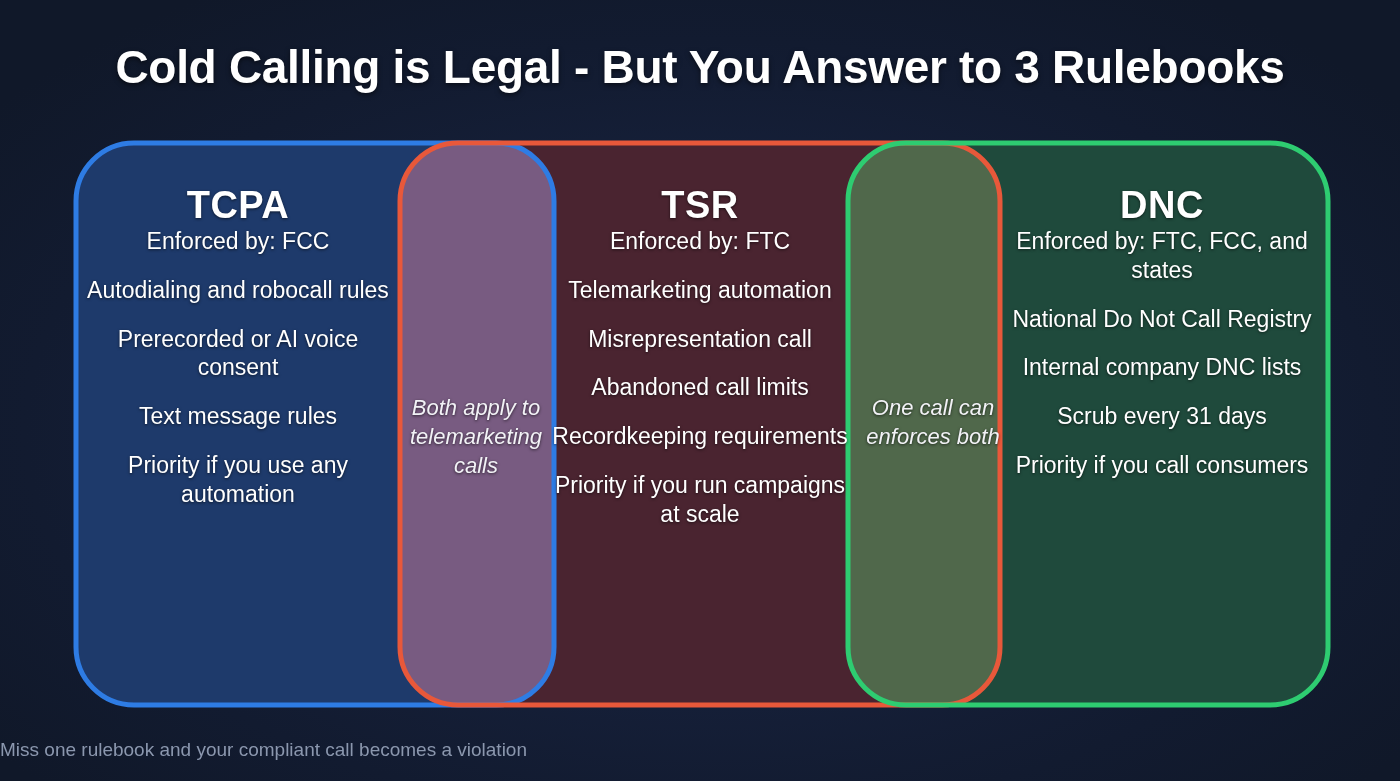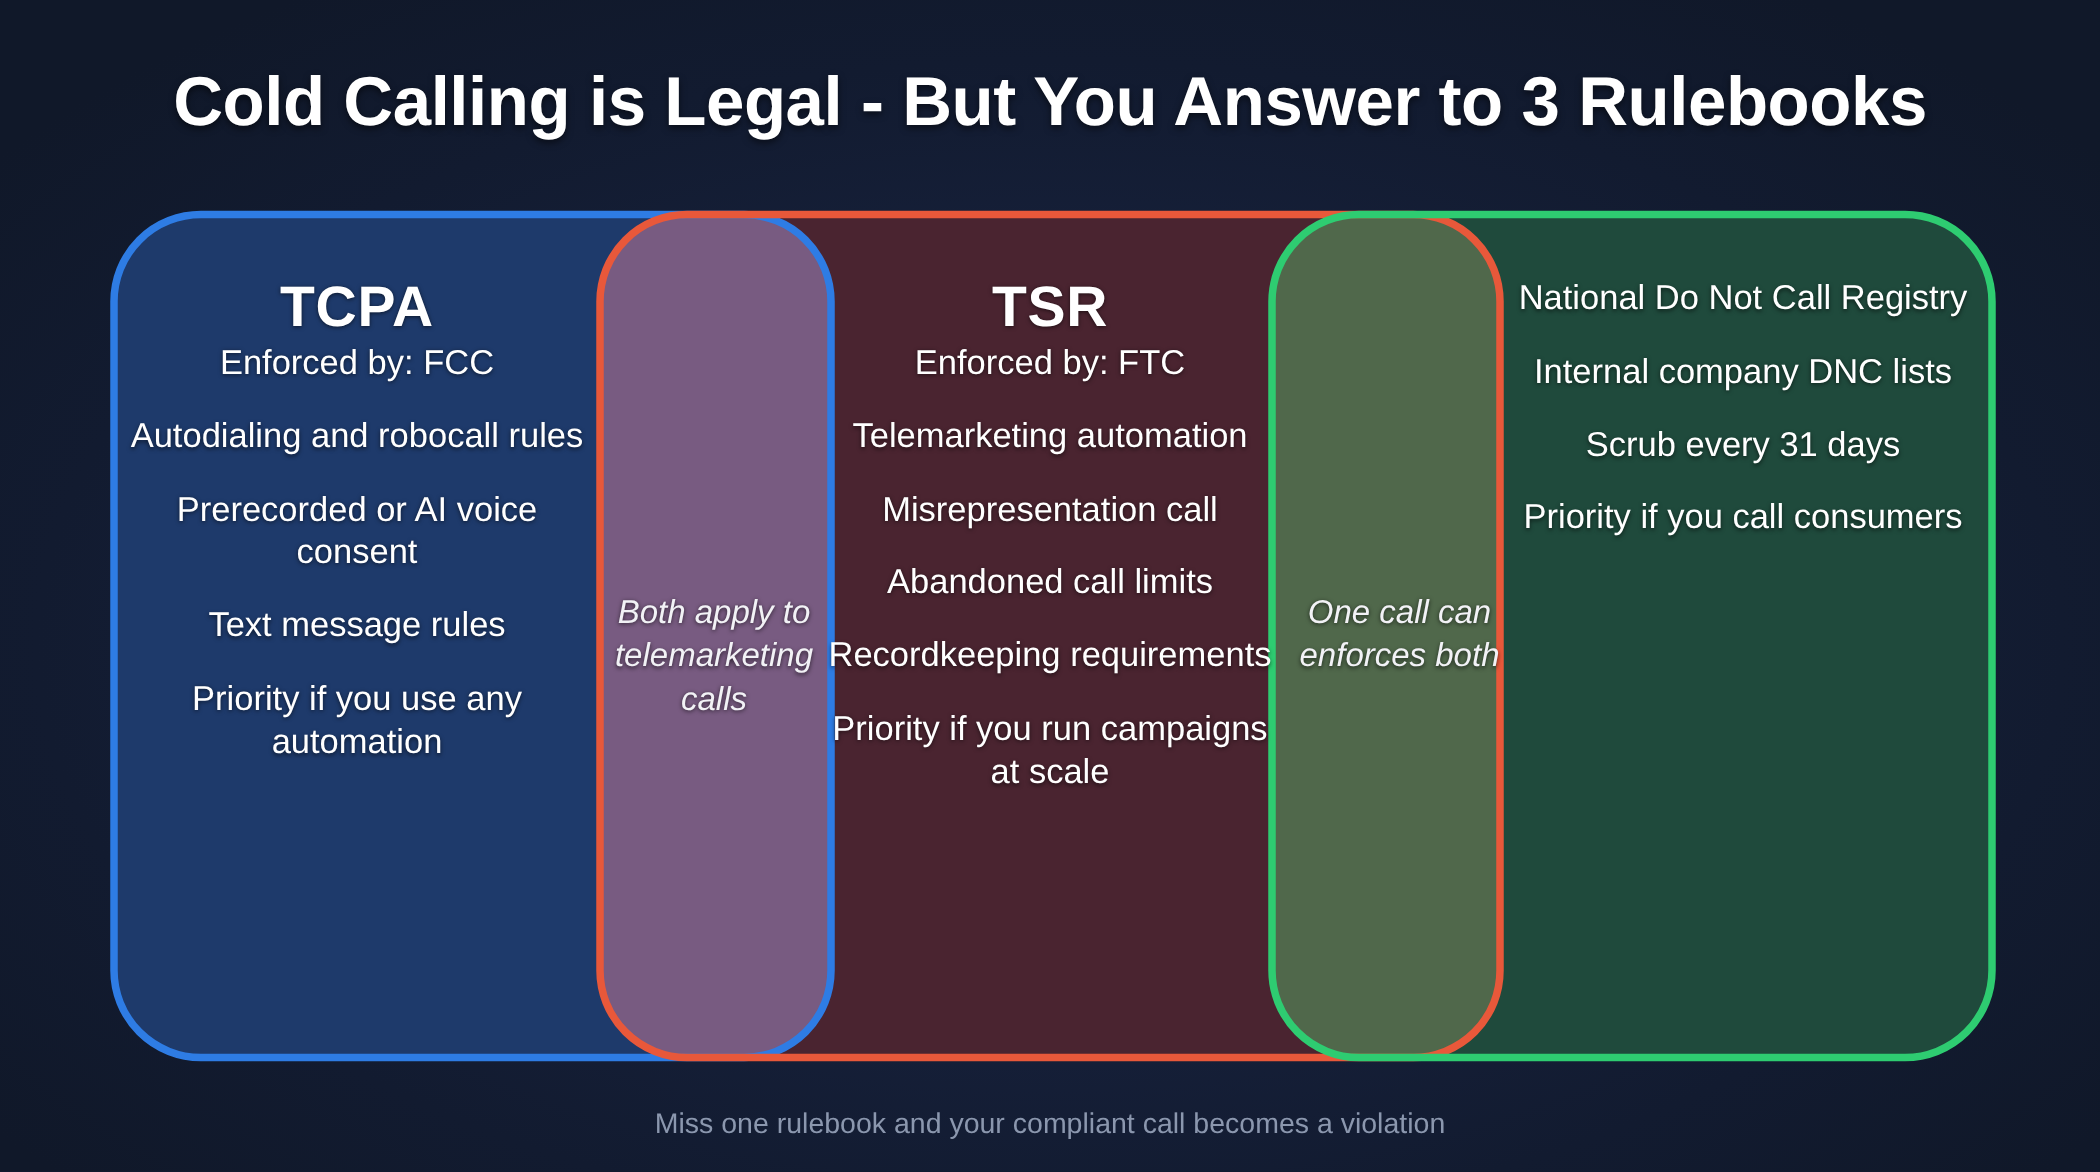--- a/index.html
+++ b/index.html
@@ -84,21 +84,21 @@
 
   #overlap-left  { left: 402px; top: 393px; width: 148px; }
   #overlap-right { left: 862px; top: 393px; width: 142px; }
 
   
   #footer {
     position: absolute;
     bottom: 20px;
     left: 0;
     width: 1400px;
-    text-align: center;
+    text-align: left;
     font-size: 19px;
     color: #8b97ae;
   }
 </style>
 </head>
 <body>
 
 <div id="stage">
 
   <div id="title">Cold Calling is Legal - But You Answer to 3 Rulebooks</div>
@@ -146,20 +146,22 @@
     <div class="col-heading">TSR</div>
     <div class="col-item">Enforced by: FTC</div>
     <div class="col-item">Telemarketing automation</div>
     <div class="col-item">Misrepresentation call</div>
     <div class="col-item">Abandoned call limits</div>
     <div class="col-item">Recordkeeping requirements</div>
     <div class="col-item">Priority if you run campaigns at scale</div>
   </div>
 
   <div class="col" id="col-dnc">
+    <div class="col-heading">DNC</div>
+    <div class="col-item">Enforced by: FTC, FCC, and states</div>
     <div class="col-item">National Do Not Call Registry</div>
     <div class="col-item">Internal company DNC lists</div>
     <div class="col-item">Scrub every 31 days</div>
     <div class="col-item">Priority if you call consumers</div>
   </div>
 
   <div class="overlap-label" id="overlap-left">Both apply to telemarketing calls</div>
   <div class="overlap-label" id="overlap-right">One call can enforces both</div>
 
   <div id="footer">Miss one rulebook and your compliant call becomes a violation</div>

